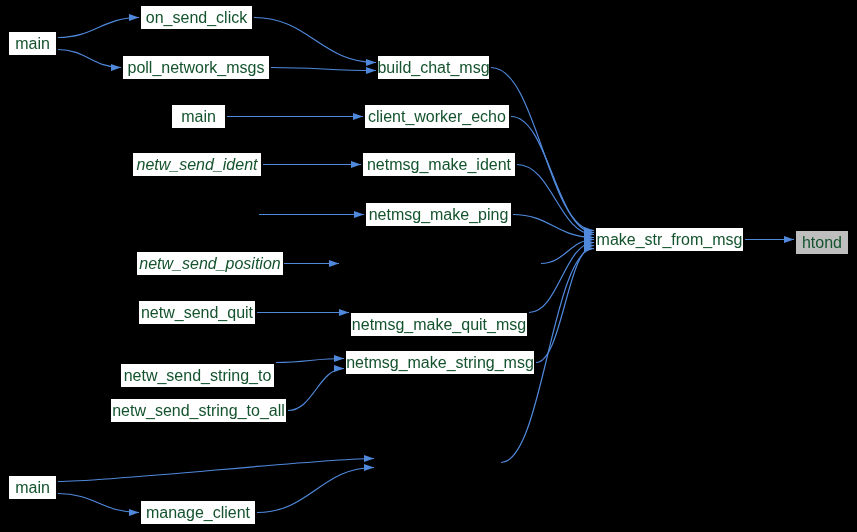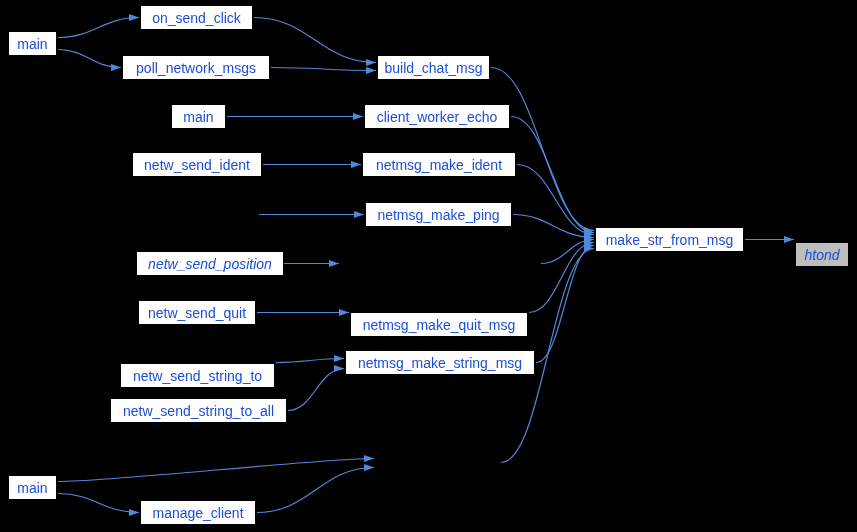--- a/index.html
+++ b/index.html
@@ -27,25 +27,25 @@
     left: 0;
     top: 0;
     width: 857px;
     height: 532px;
   }
   .node {
     position: absolute;
     box-sizing: border-box;
     background: #ffffff;
     border: 1px solid #000000;
-    color: #1d4ed8;
+    color: #14532d;
     display: flex;
     align-items: center;
     justify-content: center;
-    font-size: 14px;
+    font-size: 16px;
     line-height: 1;
     white-space: nowrap;
     cursor: pointer;
   }
   .node.highlight {
     background: #BEBEBE;
     cursor: default;
   }
 </style>
 </head>
@@ -84,27 +84,27 @@
         <path d="M257,512.5 C309.65,512.5 321.35,467.5 374,467.5" fill="none" stroke="#5089DC" stroke-width="1.2" marker-end="url(#arrowhead)"></path>
       </g>
   </svg>
   <div class="nodes-layer">
       <div class="node" style="left: 8px; top: 31px; width: 49px; height: 25px;">main</div>
       <div class="node" style="left: 140px; top: 5px; width: 113px; height: 25px;">on_send_click</div>
       <div class="node" style="left: 122px; top: 55px; width: 148px; height: 25px;">poll_network_msgs</div>
       <div class="node" style="left: 377px; top: 55px; width: 113px; height: 25px;">build_chat_msg</div>
       <div class="node" style="left: 171px; top: 104px; width: 55px; height: 25px;">main</div>
       <div class="node" style="left: 364px; top: 104px; width: 146px; height: 25px;">client_worker_echo</div>
-      <div class="node" style="left: 132px; top: 152px; width: 130px; height: 25px;">netw_send_ident</div>
+      <div class="node" style="left: 132px; top: 152px; width: 130px; height: 25px; font-style: italic;">netw_send_ident</div>
       <div class="node" style="left: 362px; top: 152px; width: 154px; height: 25px;">netmsg_make_ident</div>
       <div class="node" style="left: 365px; top: 202px; width: 147px; height: 25px;">netmsg_make_ping</div>
       <div class="node" style="left: 136px; top: 251px; width: 148px; height: 25px; font-style: italic;">netw_send_position</div>
       <div class="node" style="left: 138px; top: 300px; width: 118px; height: 25px;">netw_send_quit</div>
       <div class="node" style="left: 350px; top: 312px; width: 178px; height: 25px;">netmsg_make_quit_msg</div>
       <div class="node" style="left: 120px; top: 350px; width: 155px; height: 25px; margin-top: 13px;">netw_send_string_to</div>
       <div class="node" style="left: 345px; top: 350px; width: 190px; height: 25px;">netmsg_make_string_msg</div>
       <div class="node" style="left: 110px; top: 398px; width: 177px; height: 25px;">netw_send_string_to_all</div>
       <div class="node" style="left: 8px; top: 475px; width: 49px; height: 25px;">main</div>
       <div class="node" style="left: 140px; top: 500px; width: 116px; height: 25px;">manage_client</div>
       <div class="node" style="left: 595px; top: 227px; width: 149px; height: 25px;">make_str_from_msg</div>
-      <div class="node highlight" style="left: 795px; top: 242px; width: 54px; height: 25px; font-style: italic;">htond</div>
+      <div class="node highlight" style="left: 795px; top: 230px; width: 54px; height: 25px;">htond</div>
     </div>
 </div>
 
 </body></html>

